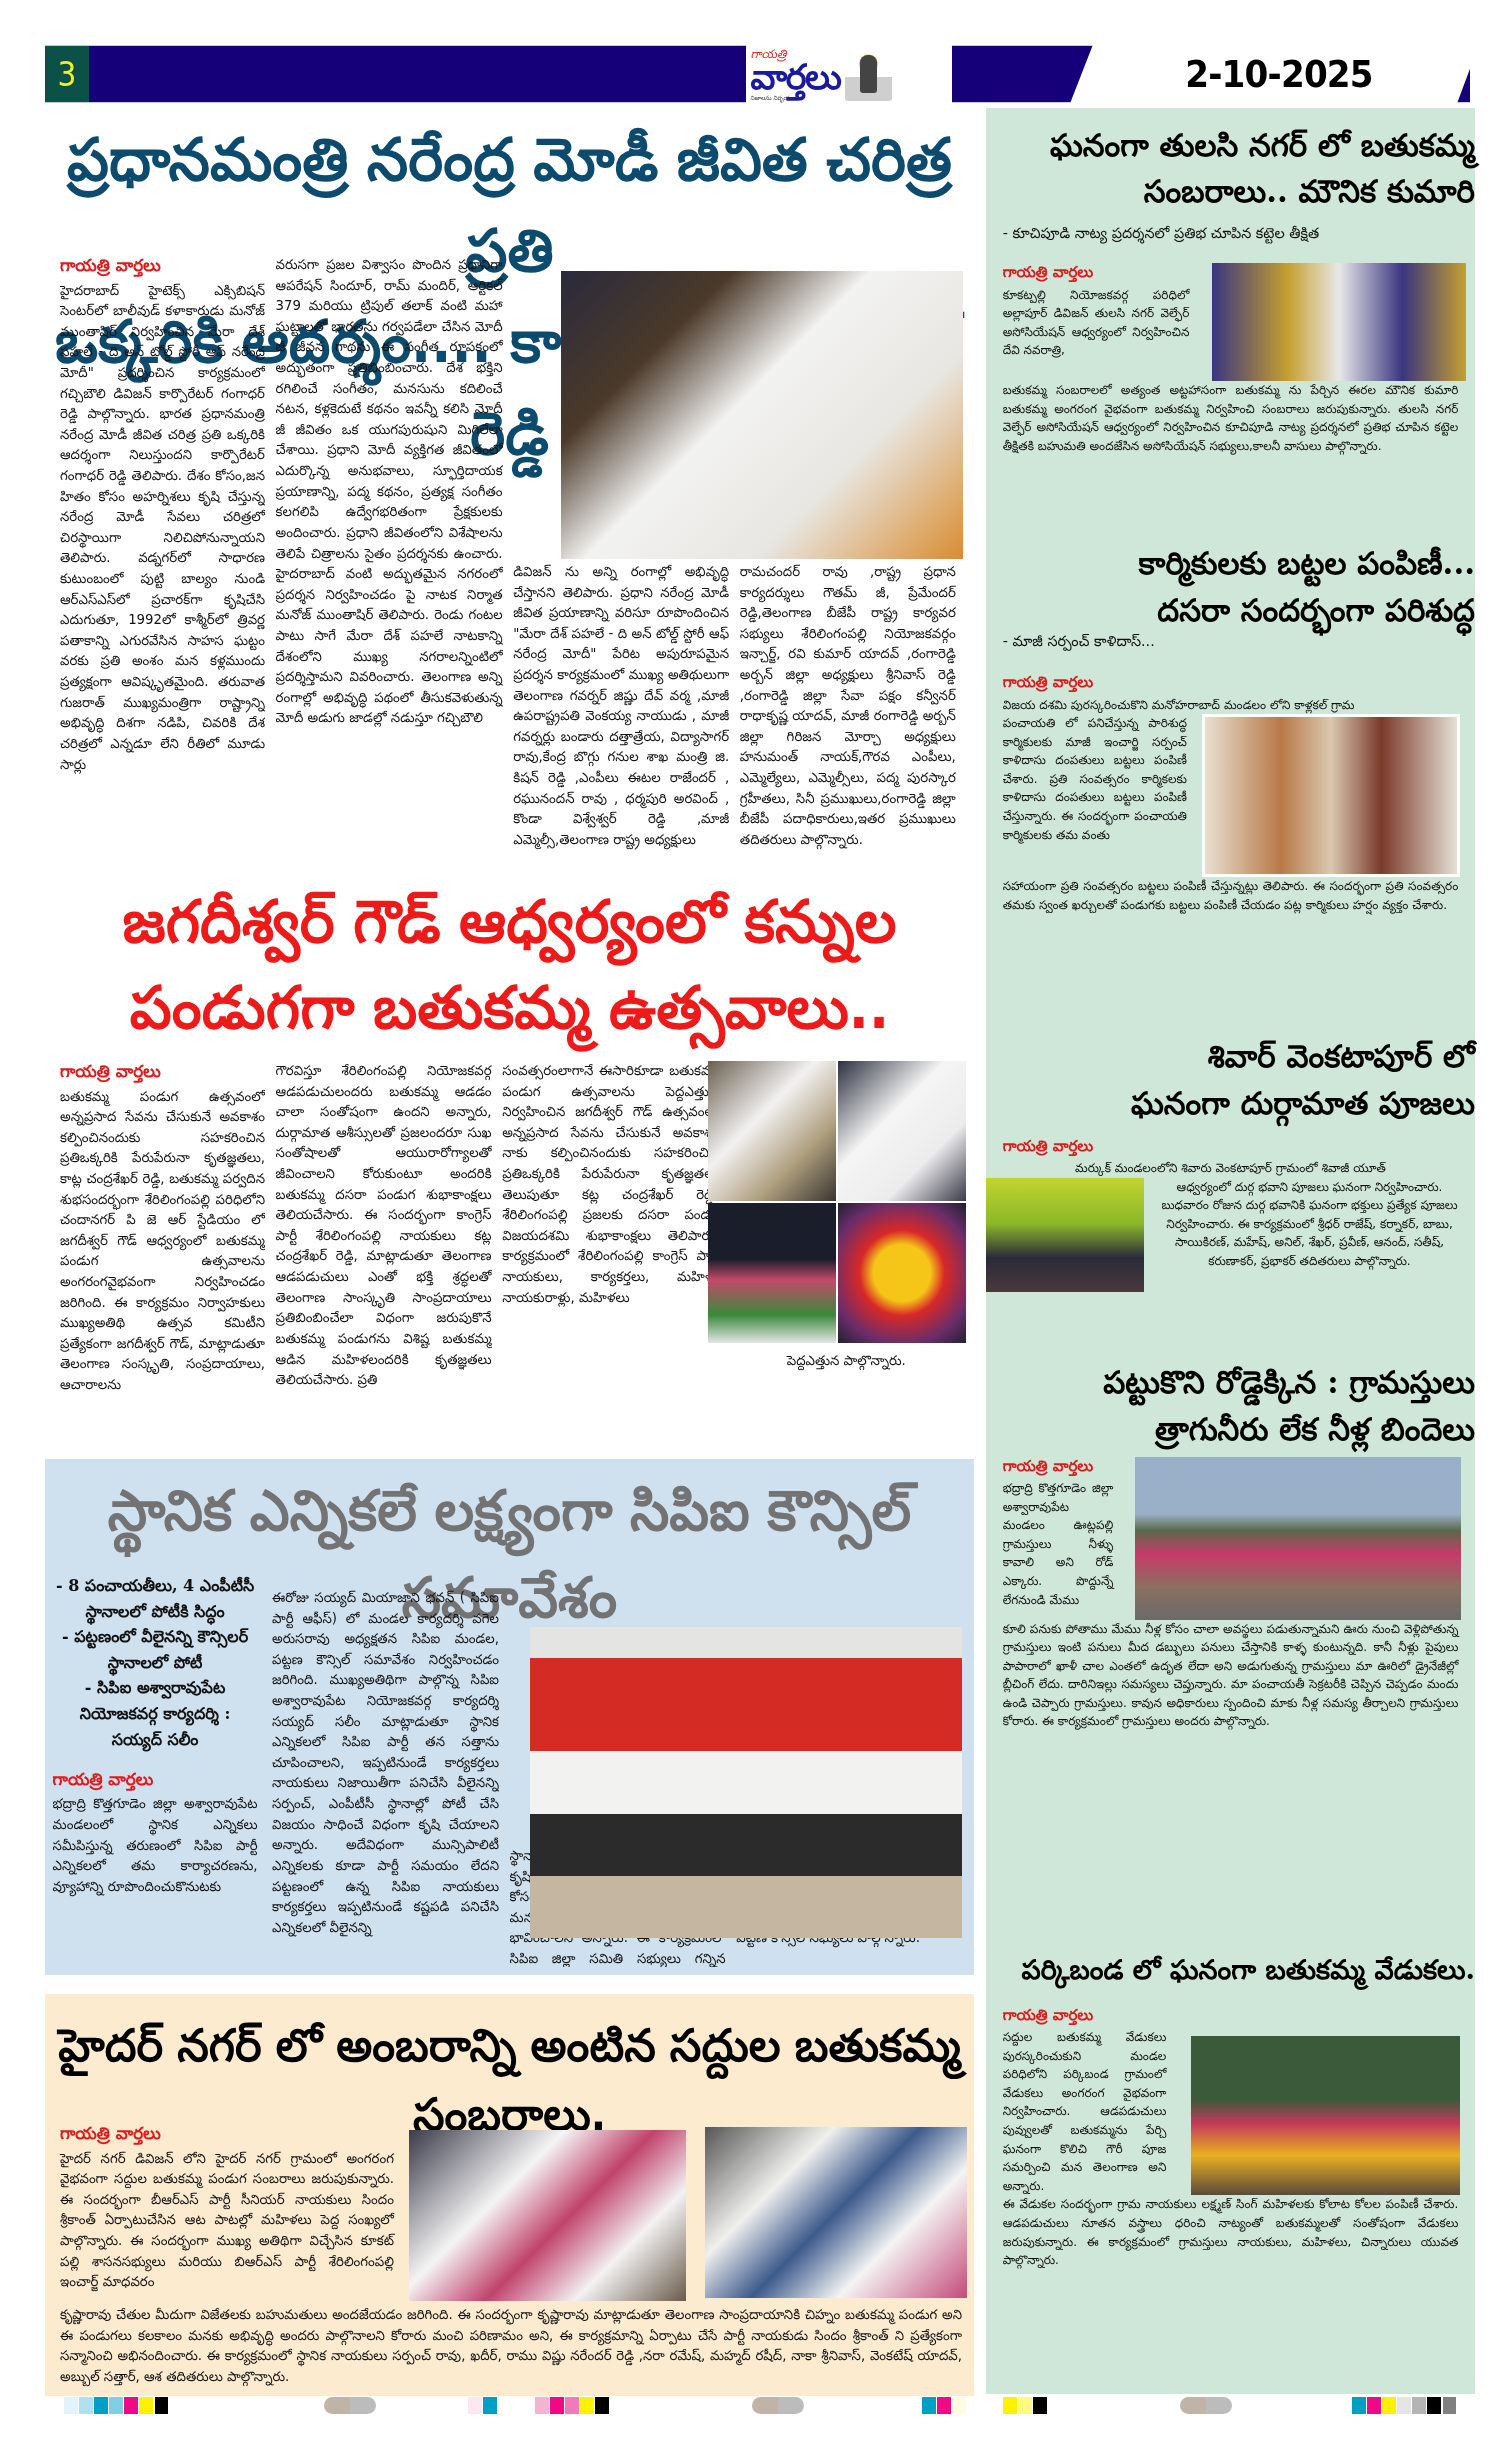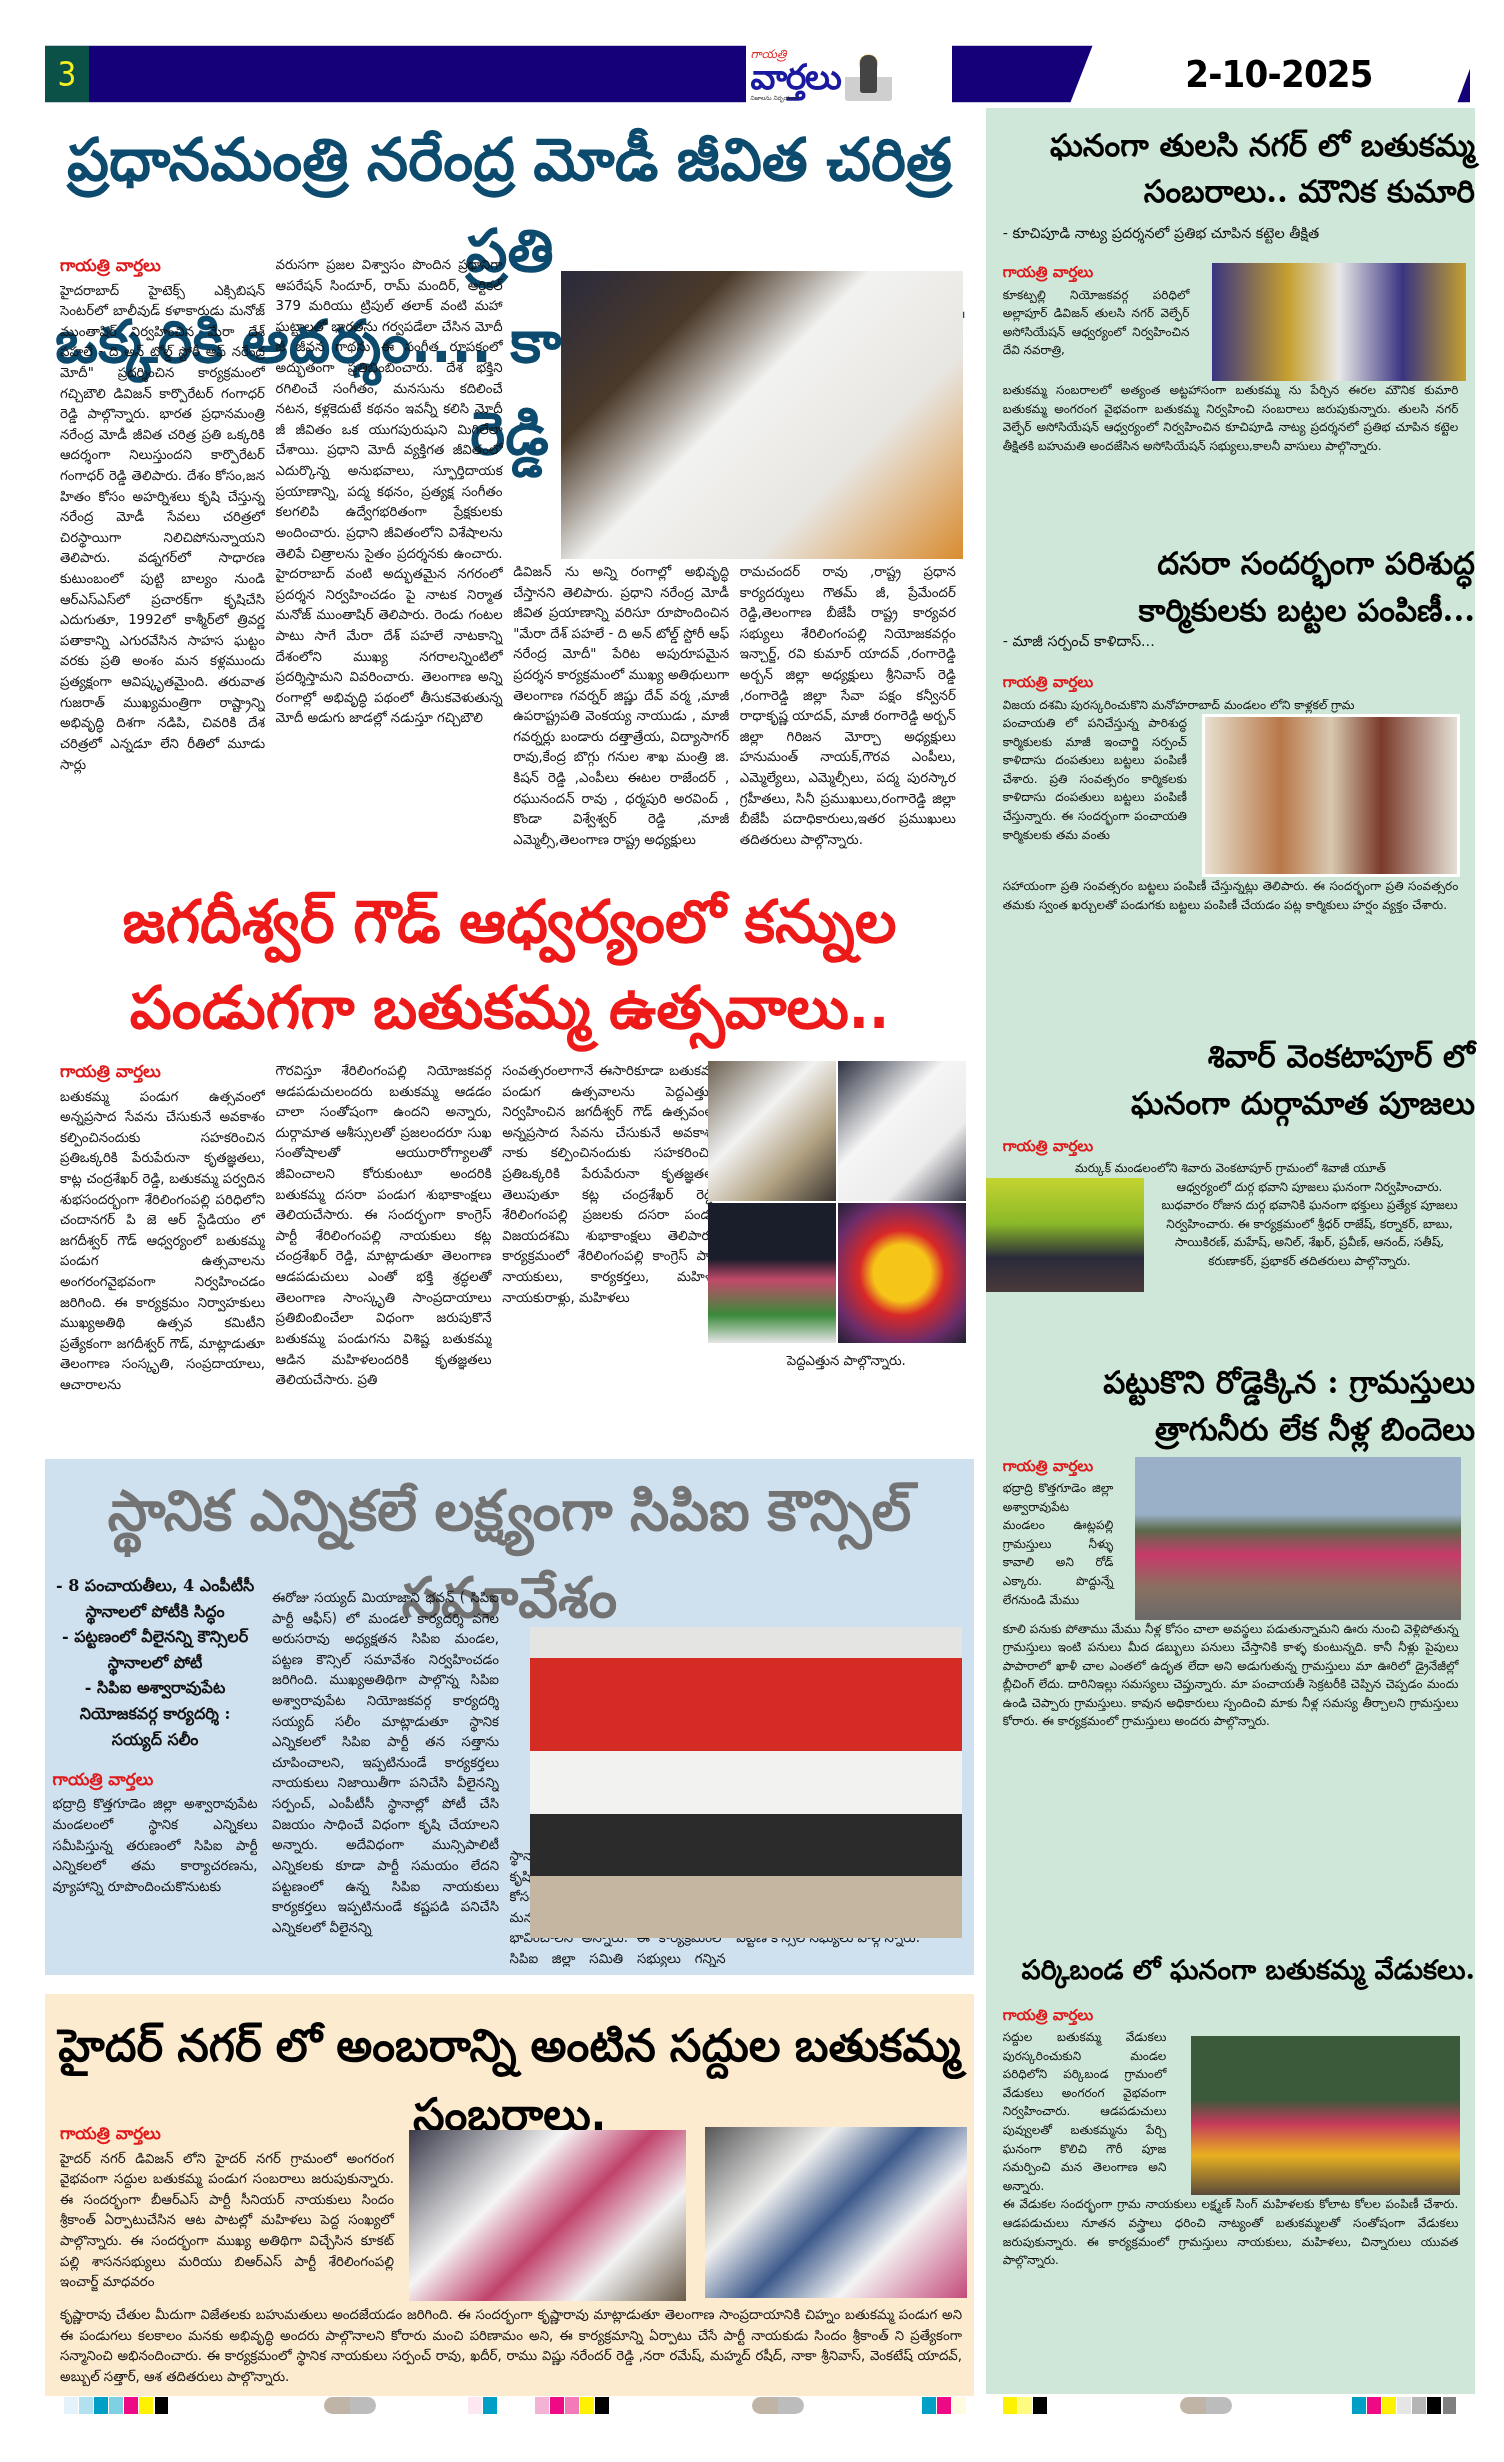--- a/index.html
+++ b/index.html
@@ -183,22 +183,22 @@
         <div class="byline">గాయత్రి వార్తలు</div>
         <p class="body">కూకట్పల్లి నియోజకవర్గ పరిధిలో అల్లాపూర్ డివిజన్ తులసి నగర్ వెల్ఫేర్ అసోసియేషన్ ఆధ్వర్యంలో నిర్వహించిన దేవి నవరాత్రి,</p>
       </div>
       <div style="margin-left:6px;width:254px;height:118px;background:linear-gradient(90deg,#3a3580,#c5a030 30%,#e8e8e8 50%,#3a3580 75%,#c5a030)"></div>
     </div>
     <p class="body">బతుకమ్మ సంబరాలలో అత్యంత అట్టహాసంగా బతుకమ్మ ను పేర్చిన ఈరల మౌనిక కుమారి బతుకమ్మ అంగరంగ వైభవంగా బతుకమ్మ నిర్వహించి సంబరాలు జరుపుకున్నారు. తులసి నగర్ వెల్ఫేర్ అసోసియేషన్ ఆధ్వర్యంలో నిర్వహించిన కూచిపూడి నాట్య ప్రదర్శనలో ప్రతిభ చూపిన కట్టెల తీక్షితకి బహుమతి అందజేసిన అసోసియేషన్ సభ్యులు,కాలనీ వాసులు పాల్గొన్నారు.</p>
   </section>
 
   <section class="rs" style="top:432px">
     <h2 class="hl-serif">
+      <div>కార్మికులకు బట్టల పంపిణీ...</div>
       <div>దసరా సందర్భంగా పరిశుద్ధ</div>
-      <div>కార్మికులకు బట్టల పంపిణీ...</div>
     </h2>
     <div class="sub" style="margin-top:0">- మాజీ సర్పంచ్ కాళిదాస్...</div>
     <div class="byline" style="margin-top:20px">గాయత్రి వార్తలు</div>
     <p class="body">విజయ దశమి పురస్కరించుకొని మనోహరాబాద్ మండలం లోని కాళ్లకల్ గ్రామ</p>
     <div style="display:flex;">
       <p class="body" style="flex:0 0 201px;padding-right:0">పంచాయతి లో పనిచేస్తున్న పారిశుద్ధ కార్మికులకు మాజీ ఇంచార్జి సర్పంచ్ కాళిదాసు దంపతులు బట్టలు పంపిణీ చేశారు. ప్రతి సంవత్సరం కార్మికలకు కాళిదాసు దంపతులు బట్టలు పంపిణీ చేస్తున్నారు. ఈ సందర్భంగా పంచాయతి కార్మికులకు తమ వంతు</p>
       <div style="margin-left:15px;width:258px;height:163px;background:#fff;padding:3px;">
           <div style="width:100%;height:100%;background:linear-gradient(90deg,#e8e0d0,#b87848 30%,#d8c8b0 50%,#7a3a2a 70%,#e5e0d5)"></div>
         </div>
     </div>

